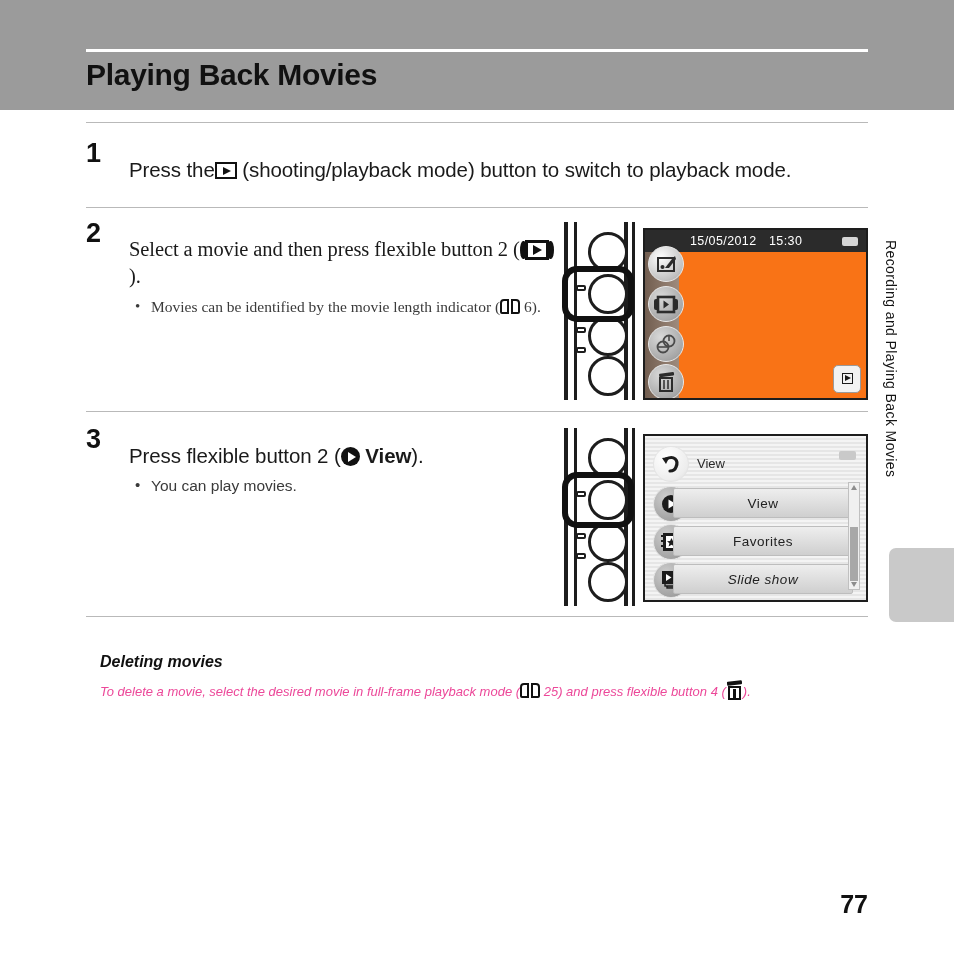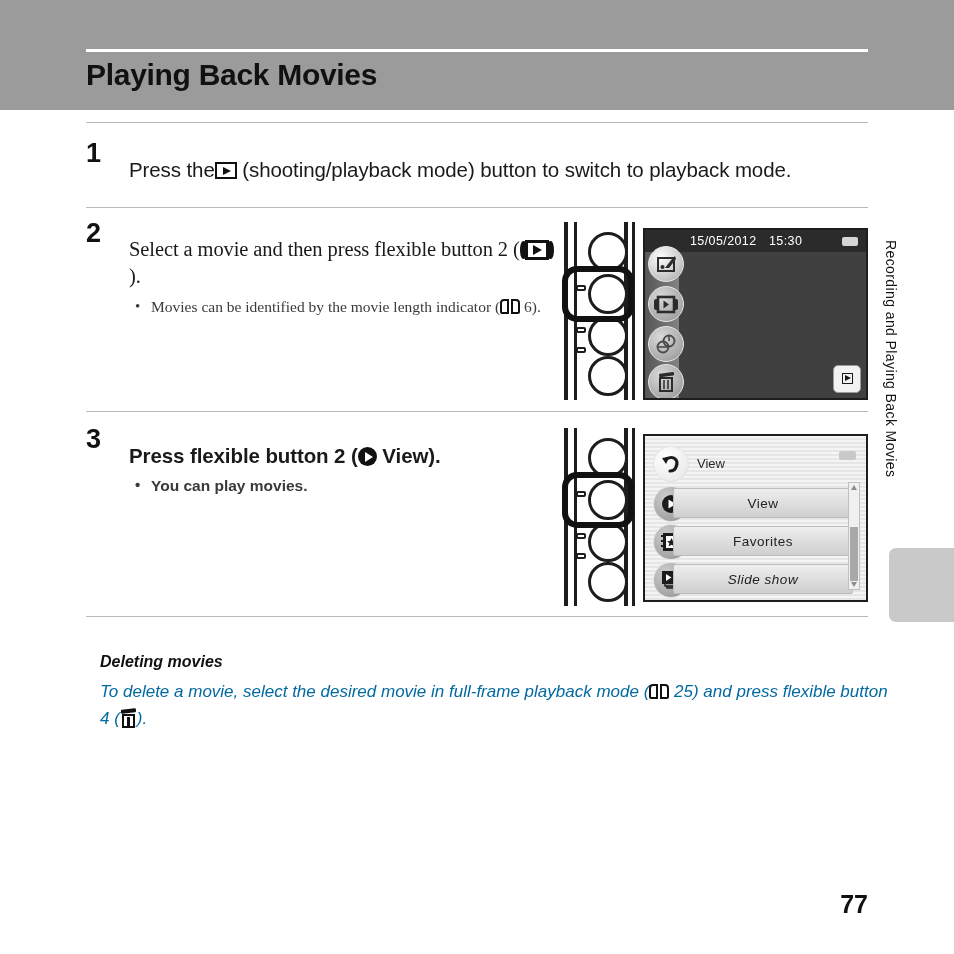--- a/index.html
+++ b/index.html
@@ -227,21 +227,21 @@
     position: absolute;
     border: 6px solid #111;
     border-radius: 15px;
     box-sizing: border-box;
     background: transparent;
   }
 
   
   .lcd {
     position: absolute;
-    background: #404040;
+    background: #f97316;
     border: 2px solid #1d1d1d;
     box-sizing: border-box;
     overflow: hidden;
   }
   .lcd-topbar {
     position: absolute;
     left: 0; top: 0;
     width: 100%; height: 22px;
     background: #2b2b2b;
     color: #ffffff;
@@ -405,23 +405,23 @@
     left: 100px;
     font-style: italic;
   }
   .note-title {
     font-size: 16px;
     font-weight: bold;
     color: #111;
     margin-bottom: 7px;
   }
   .note-text {
-    font-size: 17px;
+    font-size: 13px;
     line-height: 27px;
-    color: #0369a1;
+    color: #ec4899;
     width: 790px;
   }
 
   
   .side-tab-text {
     position: absolute;
     left: 883px; top: 240px;
     writing-mode: vertical-rl;
     font-size: 14px;
     letter-spacing: 0.4px;
@@ -538,21 +538,21 @@
     </svg>
   </div>
 
   <div class="lcd-playtag"></div>
 </div>
 
 <div class="divider" style="top:411px;"></div>
 
 <div class="step" style="top:424px;">
   <div class="step-num">3</div>
-  <div class="step-body" style="width:430px;font-weight:bold;">
+  <div class="step-body" style="width:430px;">
     <div class="step-text">
       <span>Press flexible button 2 (</span><span class="ico ico-play-circle"></span>&nbsp;<b>View</b><span>).</span>
     </div>
     <ul class="bullets">
       <li>You can play movies.</li>
     </ul>
   </div>
 </div>
 
 <div class="camera-fig" style="left:562px; top:428px; width:75px; height:178px;">

